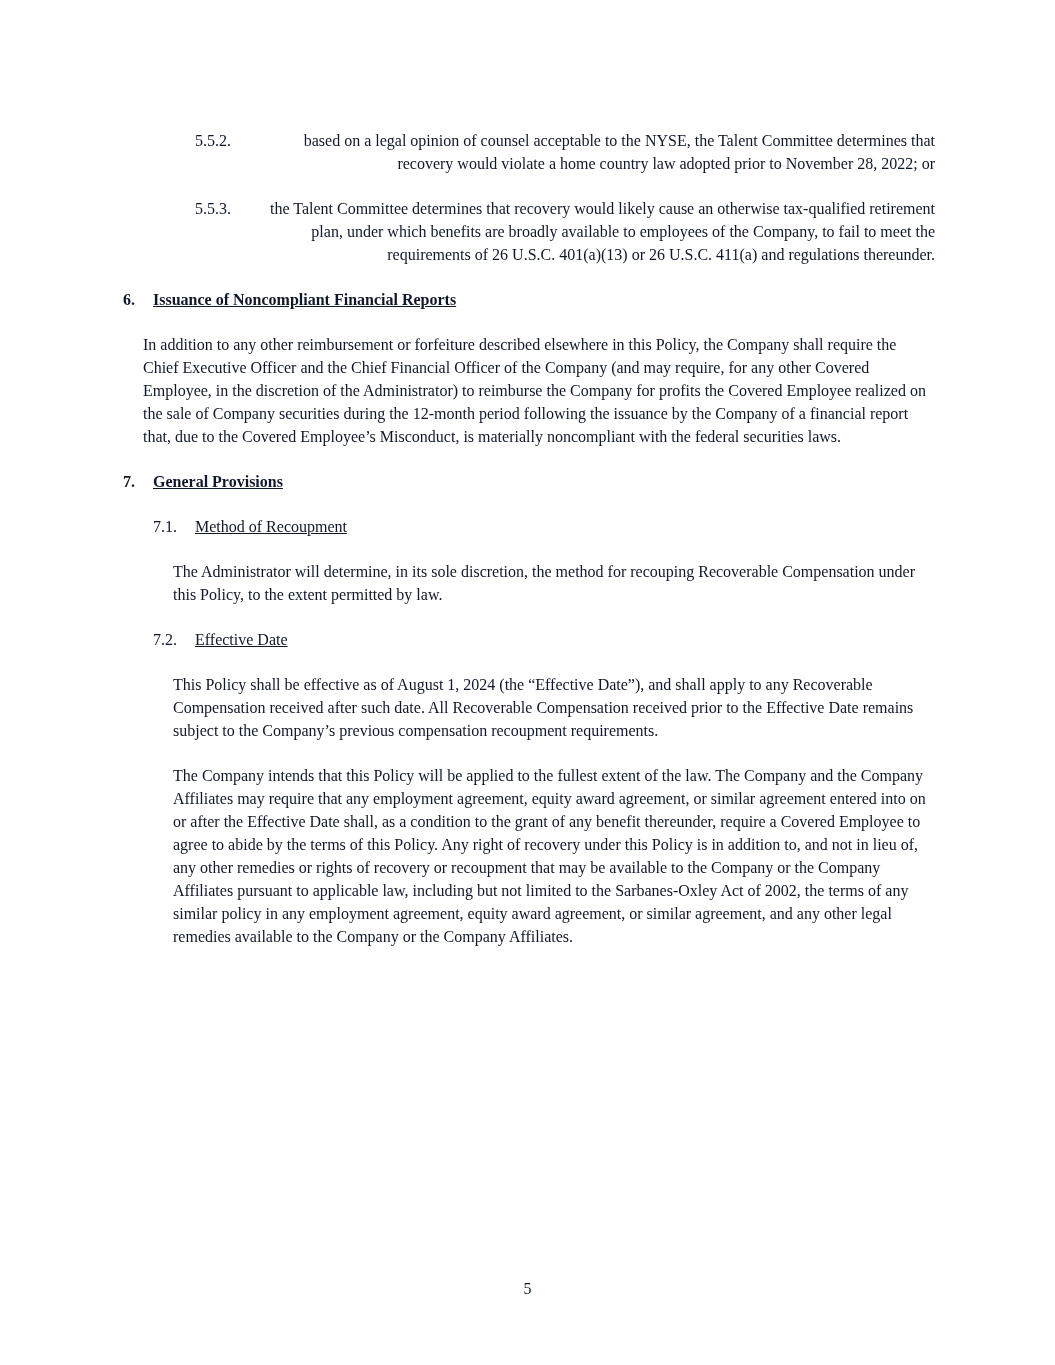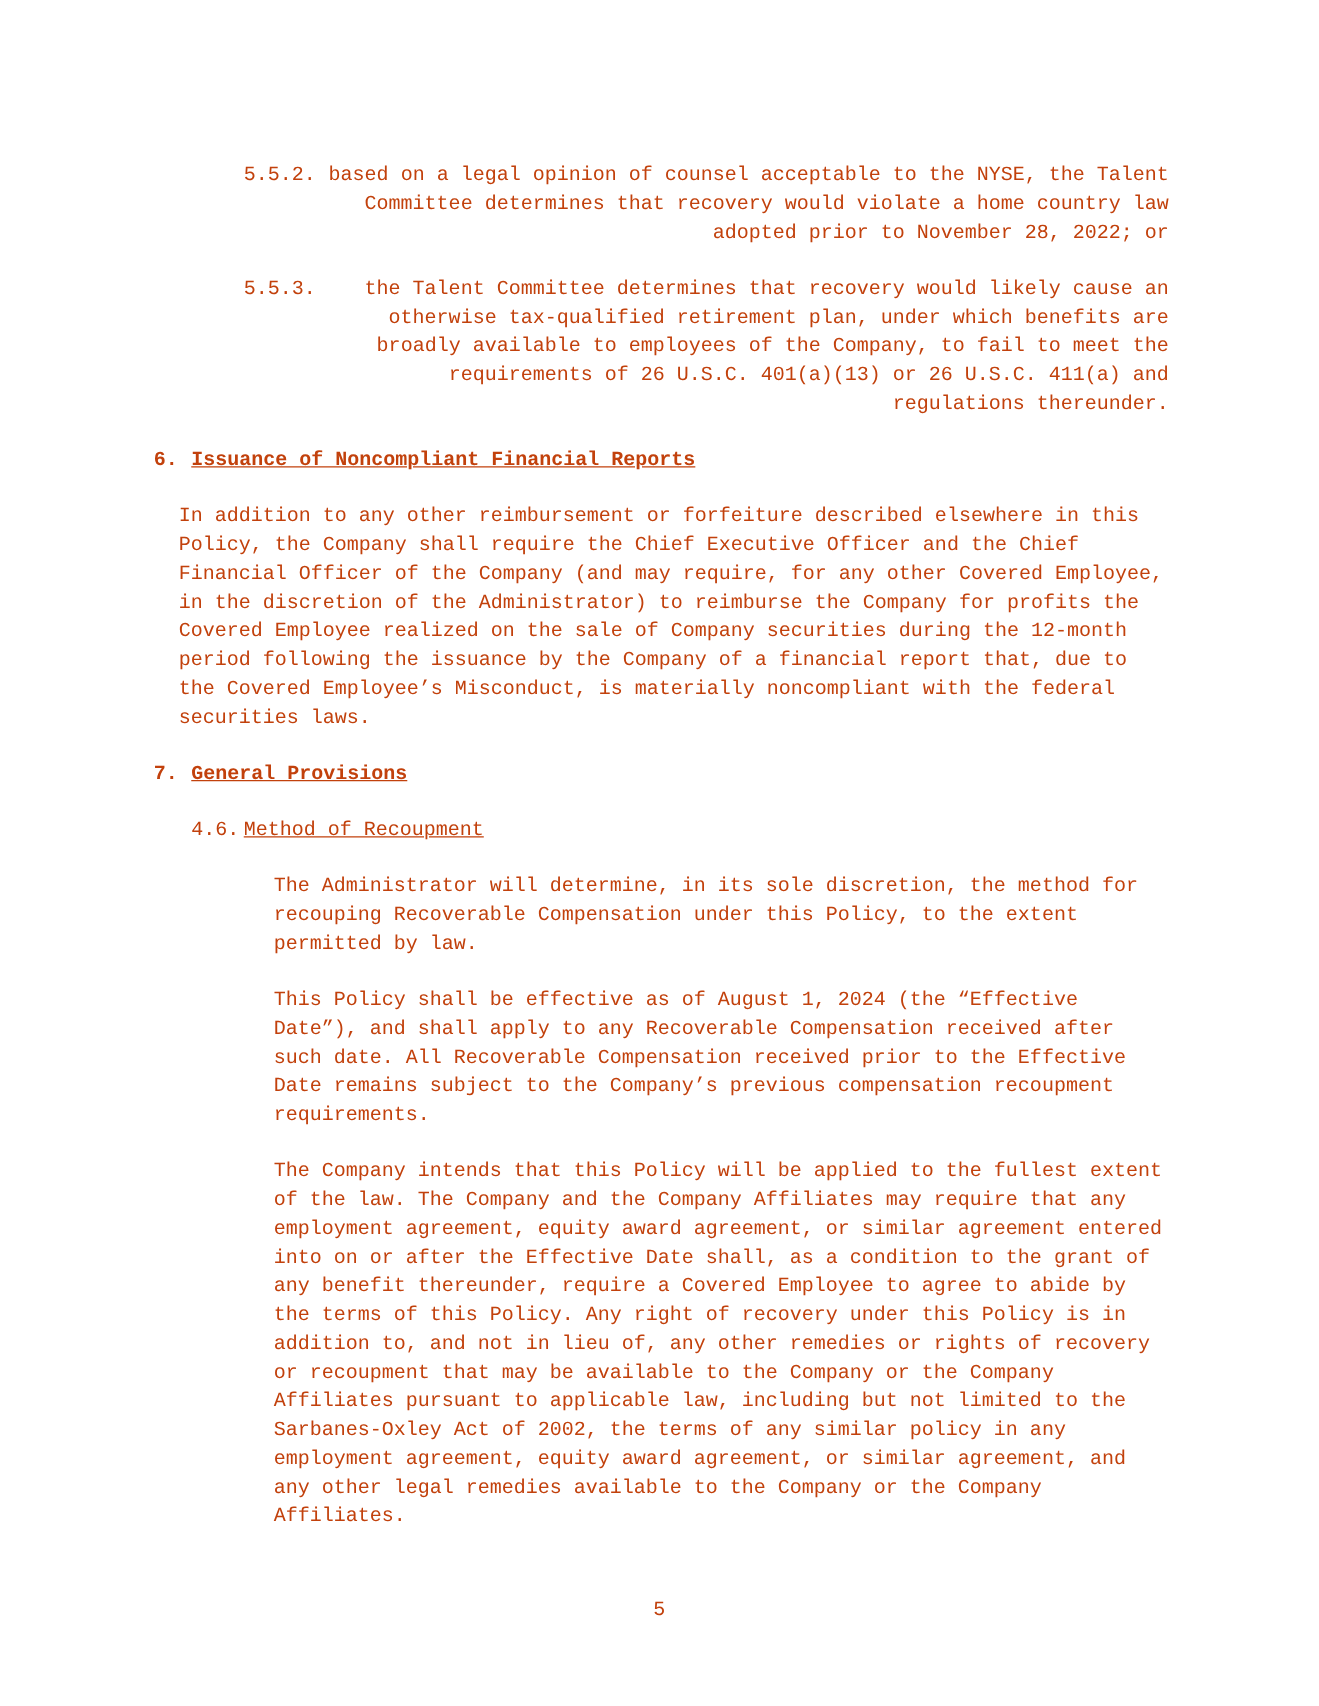--- a/index.html
+++ b/index.html
@@ -5,22 +5,22 @@
   html, body {
     margin: 0;
     padding: 0;
     background: #ffffff;
   }
   .page {
     position: relative;
     width: 1055px;
     height: 1365px;
     background: #ffffff;
-    color: #c2410c;
-    font-family: Liberation Mono, monospace;
+    color: #0f172a;
+    font-family: Liberation Serif, serif;
     font-size: 16px;
     line-height: 23px;
     box-sizing: border-box;
     overflow: hidden;
   }
   .content {
     padding: 129px 120px 0 123px;
   }
   .block { margin-bottom: 22px; }
 
@@ -39,21 +39,21 @@
   
   .sec-h2 {
     display: flex;
     margin-left: 30px;
     margin-top: 4px;
   }
   .sec-h2 .num { width: 42px; flex-shrink: 0; }
   .sec-h2 .hd  { text-decoration: underline; }
 
   
-  .para-l2 { margin-left: 96px; }
+  .para-l2 { margin-left: 50px; }
 
   
   .item-l3 {
     display: flex;
     margin-left: 72px;
   }
   .item-l3 .num { width: 55px; flex-shrink: 0; }
   .item-l3 .txt { flex: 1; text-align: right; }
 
   .page-number {
@@ -86,26 +86,30 @@
     </div>
 
     <div class="block para-l1">In addition to any other reimbursement or forfeiture described elsewhere in this Policy, the Company shall require the Chief Executive Officer and the Chief Financial Officer of the Company (and may require, for any other Covered Employee, in the discretion of the Administrator) to reimburse the Company for profits the Covered Employee realized on the sale of Company securities during the 12-month period following the issuance by the Company of a financial report that, due to the Covered Employee’s Misconduct, is materially noncompliant with the federal securities laws.</div>
 
     <div class="block sec-h1">
       <span class="num">7.</span>
       <span class="hd">General Provisions</span>
     </div>
 
     <div class="block sec-h2">
-      <span class="num">4.6.</span>
+      <span class="num">7.1.</span>
       <span class="hd">Method of Recoupment</span>
     </div>
 
     <div class="block para-l2">The Administrator will determine, in its sole discretion, the method for recouping Recoverable Compensation under this Policy, to the extent permitted by law.</div>
 
+    <div class="block sec-h2">
+      <span class="num">7.2.</span>
+      <span class="hd">Effective Date</span>
+    </div>
 
     <div class="block para-l2">This Policy shall be effective as of August 1, 2024 (the “Effective Date”), and shall apply to any Recoverable Compensation received after such date. All Recoverable Compensation received prior to the Effective Date remains subject to the Company’s previous compensation recoupment requirements.</div>
 
 
     <div class="block para-l2">The Company intends that this Policy will be applied to the fullest extent of the law. The Company and the Company Affiliates may require that any employment agreement, equity award agreement, or similar agreement entered into on or after the Effective Date shall, as a condition to the grant of any benefit thereunder, require a Covered Employee to agree to abide by the terms of this Policy. Any right of recovery under this Policy is in addition to, and not in lieu of, any other remedies or rights of recovery or recoupment that may be available to the Company or the Company Affiliates pursuant to applicable law, including but not limited to the Sarbanes-Oxley Act of 2002, the terms of any similar policy in any employment agreement, equity award agreement, or similar agreement, and any other legal remedies available to the Company or the Company Affiliates.</div>
 
 
   </div>
 
   <div class="page-number">5</div>

